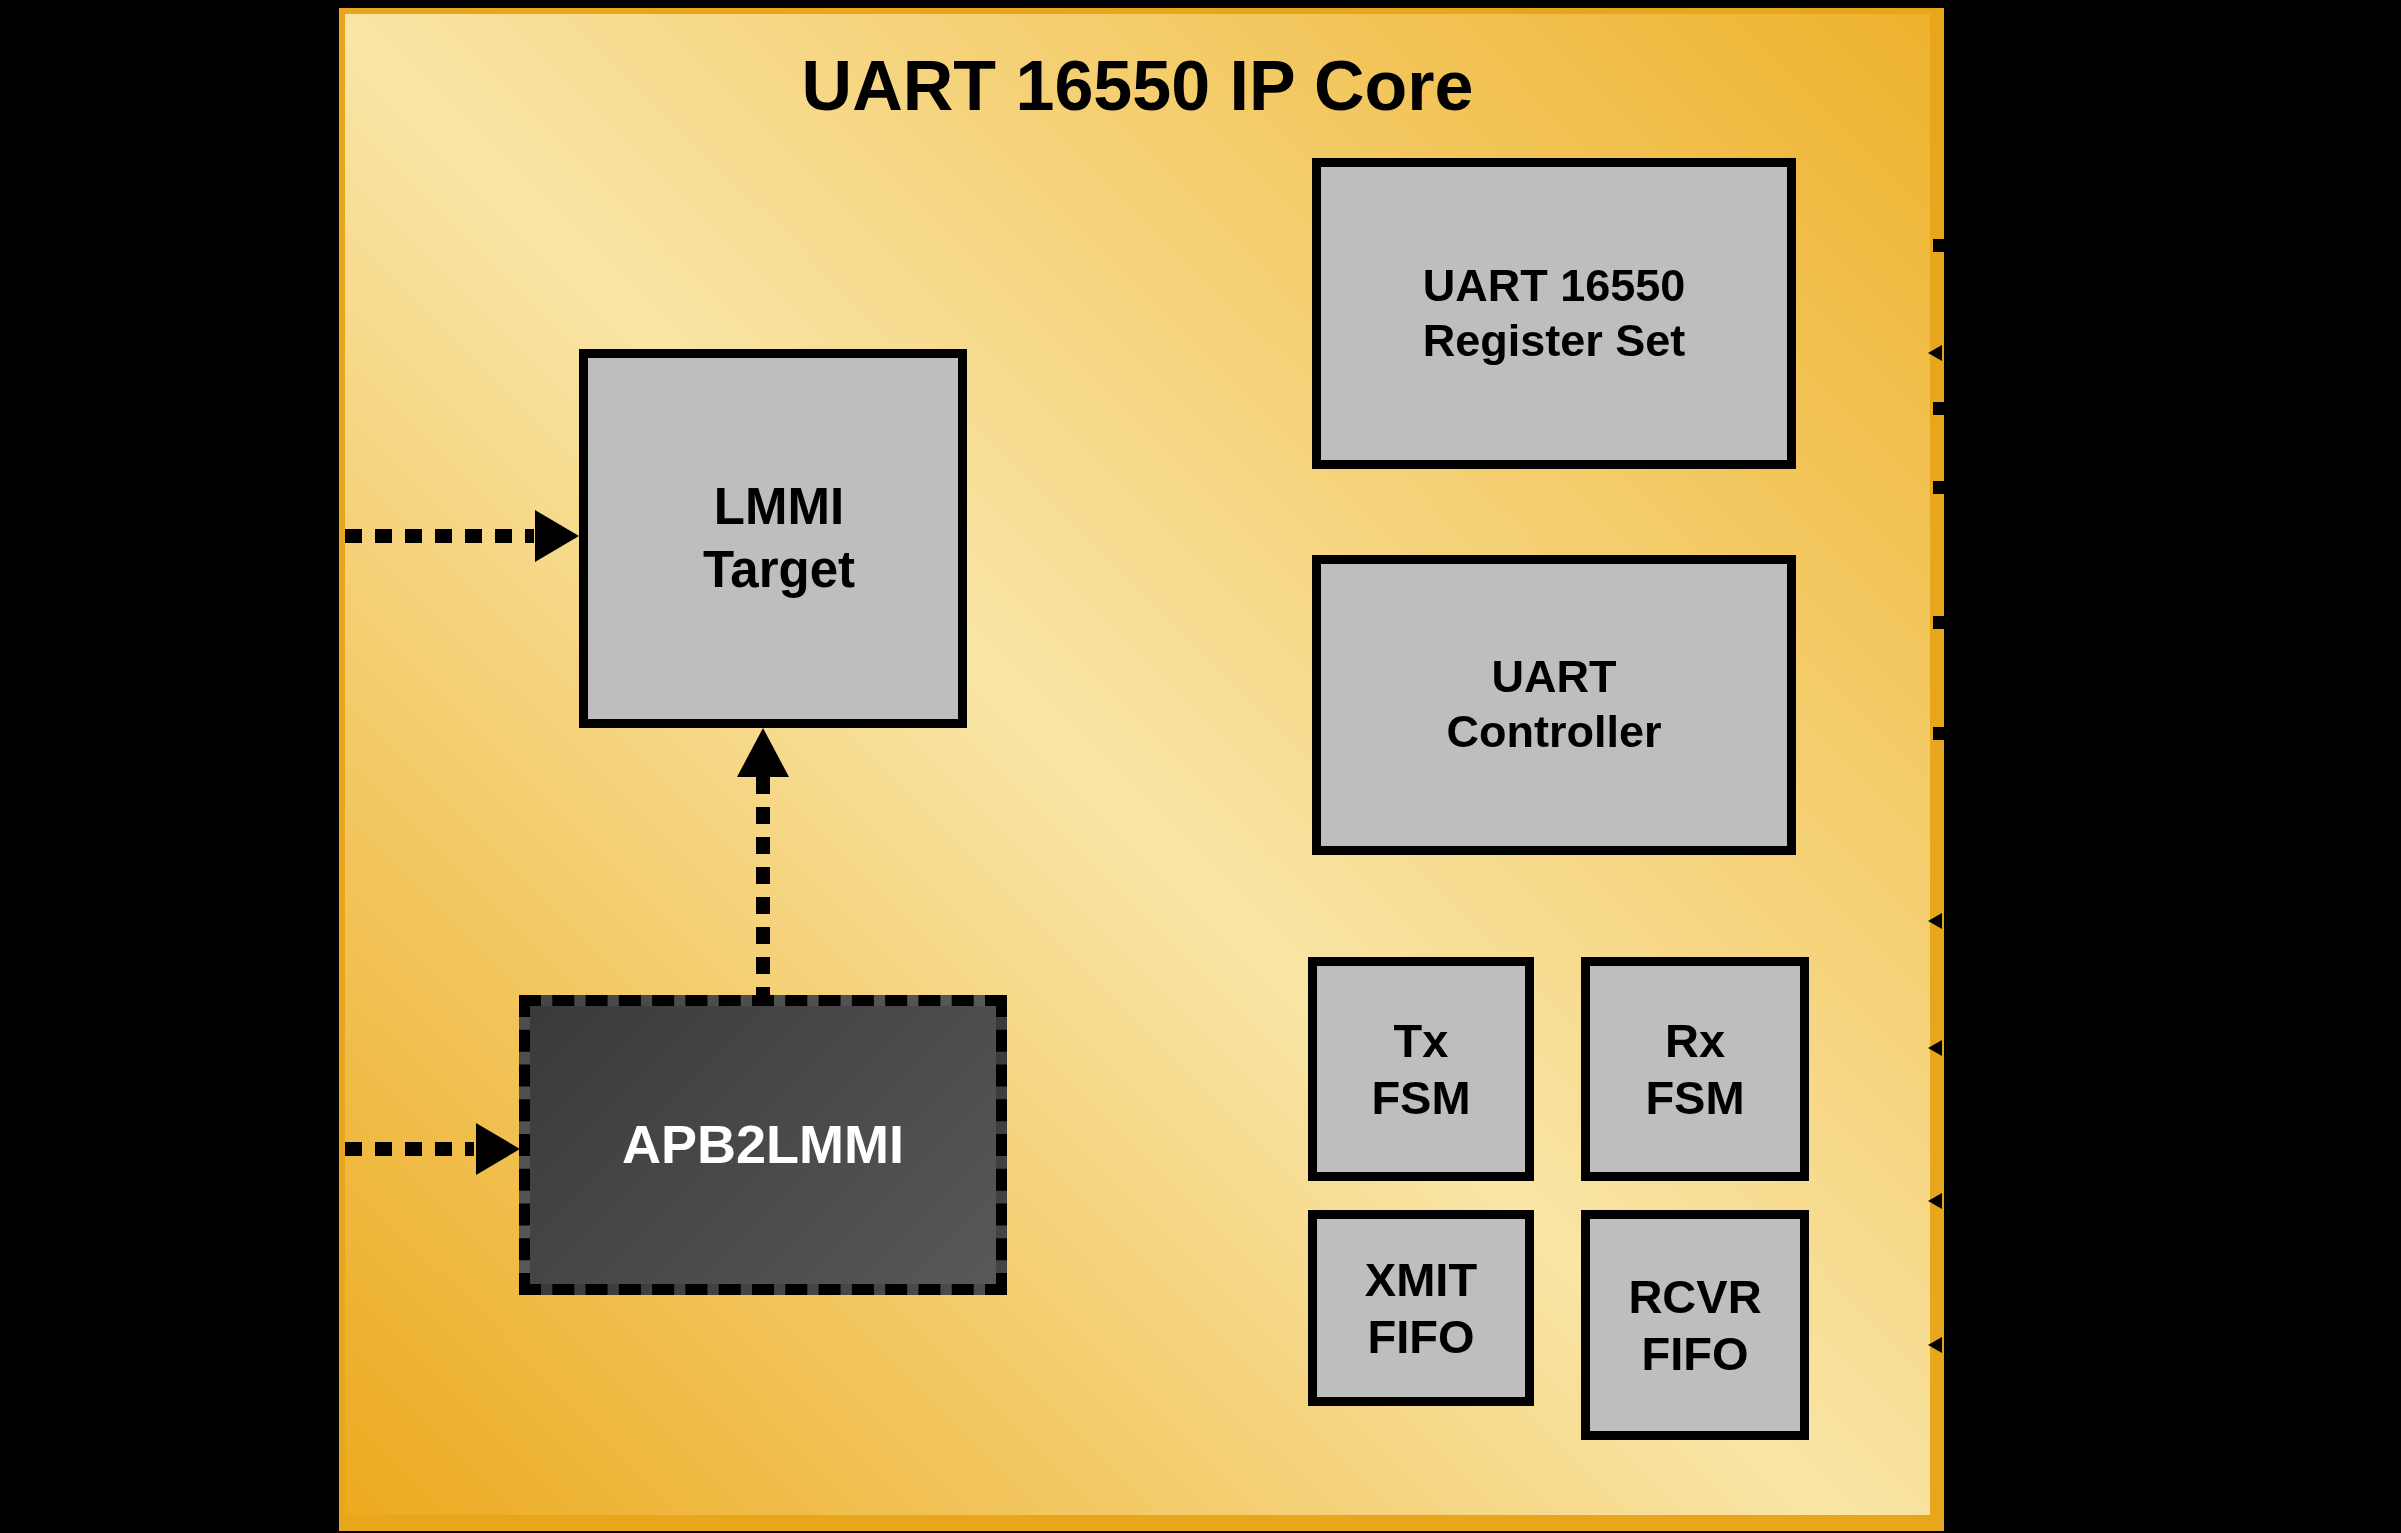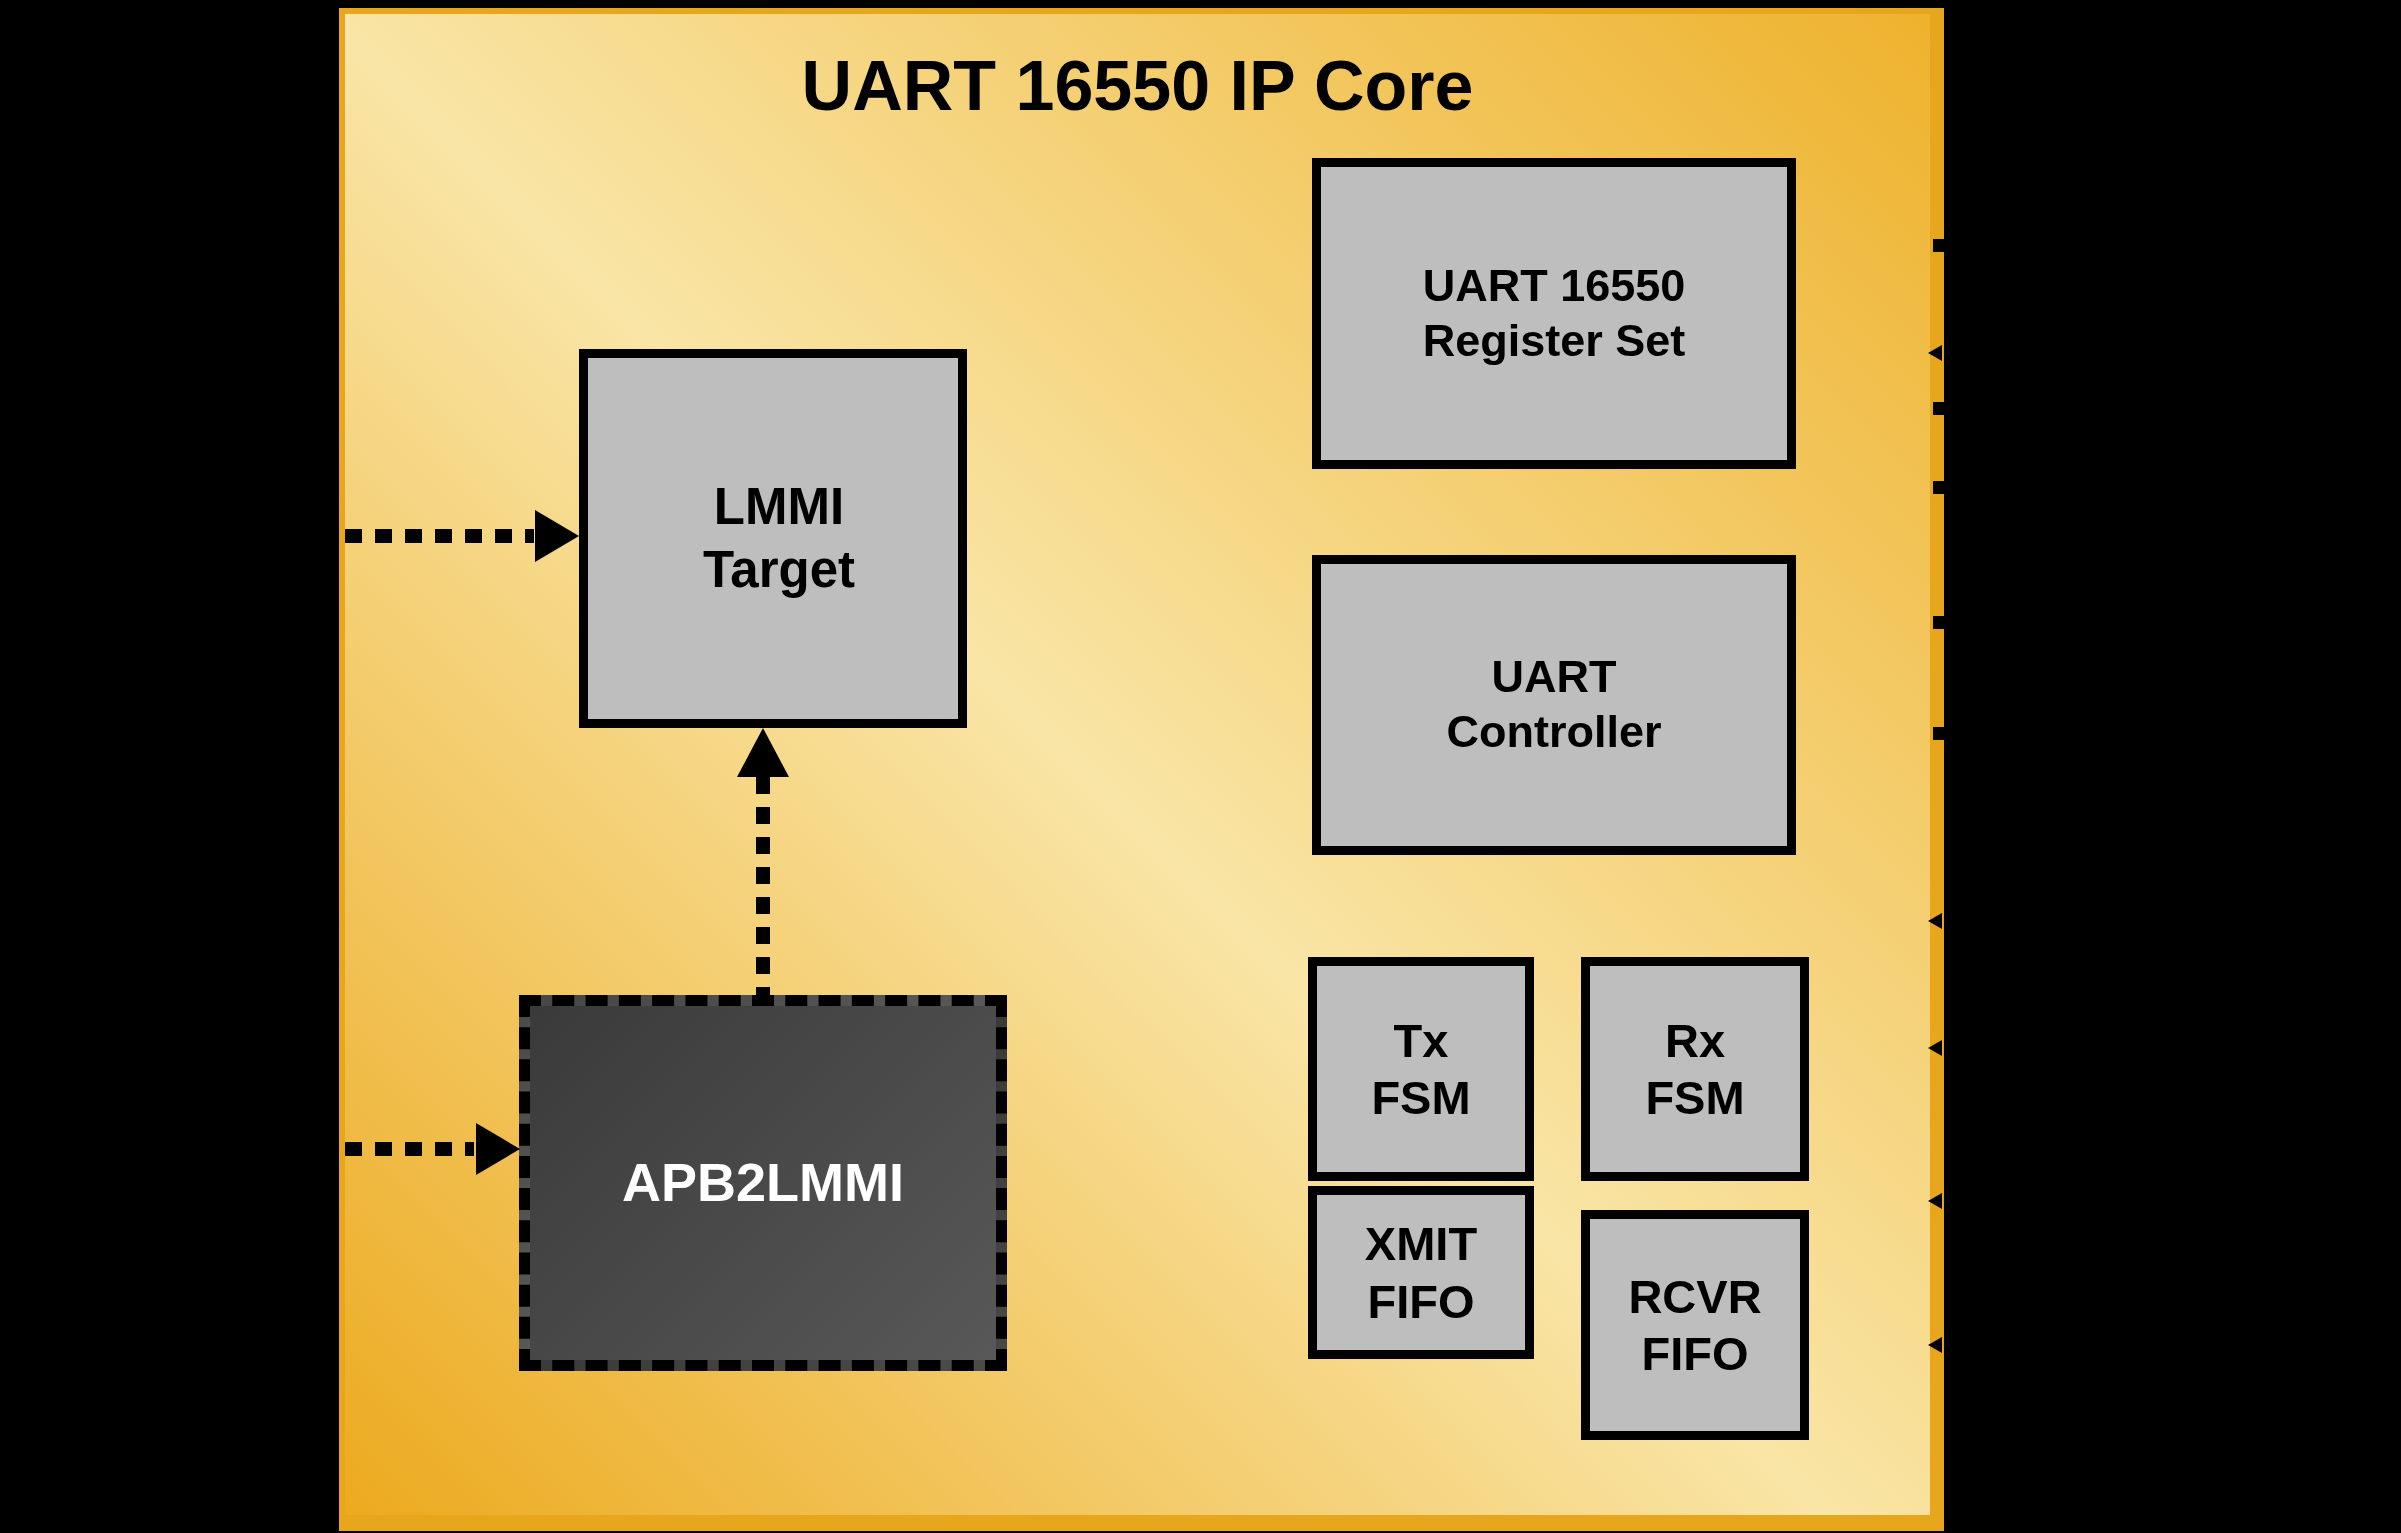--- a/index.html
+++ b/index.html
@@ -65,21 +65,21 @@
 
   <div class="panel">
 
     <div class="title">UART 16550 IP Core</div>
 
     <div class="block f64" style="left:234px; top:335px; width:388px; height:379px;">
       <span>LMMI</span>
       <span>Target</span>
     </div>
 
-    <div class="block dark" style="left:174px; top:981px; width:488px; height:376px;">
+    <div class="block dark" style="left:174px; top:981px; width:488px; height:300px;">
       <span>APB2LMMI</span>
     </div>
 
     <div class="block f66" style="left:967px; top:144px; width:484px; height:311px;">
       <span>UART 16550</span>
       <span>Register Set</span>
     </div>
 
     <div class="block f66" style="left:967px; top:541px; width:484px; height:300px;">
       <span>UART</span>
@@ -89,21 +89,21 @@
     <div class="block f62" style="left:963px; top:943px; width:226px; height:224px;">
       <span>Tx</span>
       <span>FSM</span>
     </div>
 
     <div class="block f62" style="left:1236px; top:943px; width:228px; height:224px;">
       <span>Rx</span>
       <span>FSM</span>
     </div>
 
-    <div class="block f62" style="left:963px; top:1172px; width:226px; height:173px;">
+    <div class="block f62" style="left:963px; top:1196px; width:226px; height:196px;">
       <span>XMIT</span>
       <span>FIFO</span>
     </div>
 
     <div class="block f62" style="left:1236px; top:1196px; width:228px; height:230px;">
       <span>RCVR</span>
       <span>FIFO</span>
     </div>
 
     <div>

